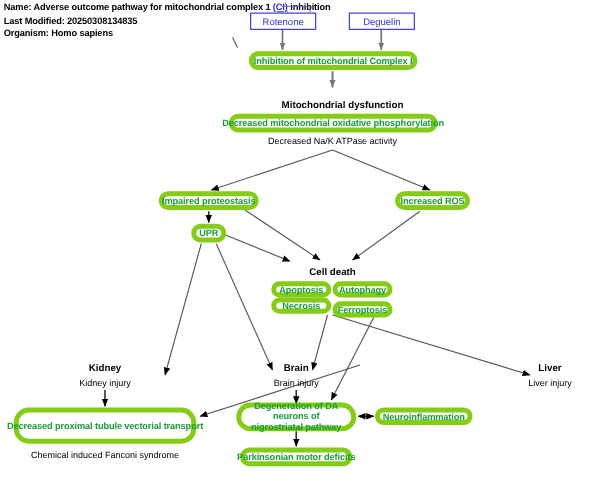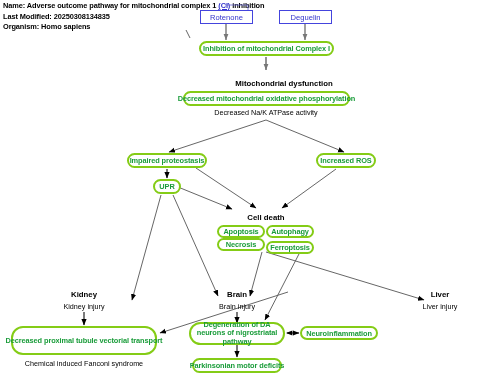--- a/index.html
+++ b/index.html
@@ -20,21 +20,21 @@
   .link{color:#3333cc;text-decoration:underline;}
 
   .node{position:absolute;box-sizing:border-box;display:flex;align-items:center;
         justify-content:center;text-align:center;white-space:nowrap;}
 
   
   .stressor{border:1px solid #4444dd;background:#ffffff;color:#3333cc;
             font-size:7.6px;border-radius:0;}
 
   
-  .ke{border:2px solid #84cc16;background:#ffffff;color:#1a9c3a;
+  .ke{border:4px solid #84cc16;background:#ffffff;color:#1a9c3a;
       font-size:7.4px;border-radius:12px;font-weight:bold;letter-spacing:-0.1px;}
   .ke.two-line{white-space:normal;line-height:8.6px;padding:0 4px;}
 
   
   .txt{position:absolute;font-size:7.2px;color:#000;white-space:nowrap;text-align:center;}
   .txt.bold{font-weight:bold;font-size:7.8px;}
   .txt.center{transform:translateX(-50%);}
 </style>
 </head>
 <body>
@@ -111,21 +111,21 @@
     <span>Rotenone</span>
   </div>
   <div class="node stressor" style="left:279px;top:10px;width:53px;height:14px;">
     <span>Deguelin</span>
   </div>
 
   <div class="node ke" style="left:199px;top:41px;width:135px;height:15px;">
     <span>Inhibition of mitochondrial Complex I</span>
   </div>
 
-  <div class="txt bold center" style="left:276px;top:79px;padding-left:16px;">Mitochondrial dysfunction</div>
+  <div class="txt bold center" style="left:266px;top:79px;padding-left:16px;">Mitochondrial dysfunction</div>
 
   <div class="node ke" style="left:183px;top:91px;width:167px;height:15px;">
     <span>Decreased mitochondrial oxidative phosphorylation</span>
   </div>
 
   <div class="txt center" style="left:266px;top:108px;">Decreased Na/K ATPase activity</div>
 
   <div class="node ke" style="left:127px;top:153px;width:80px;height:15px;">
     <span>Impaired proteostasis</span>
   </div>

